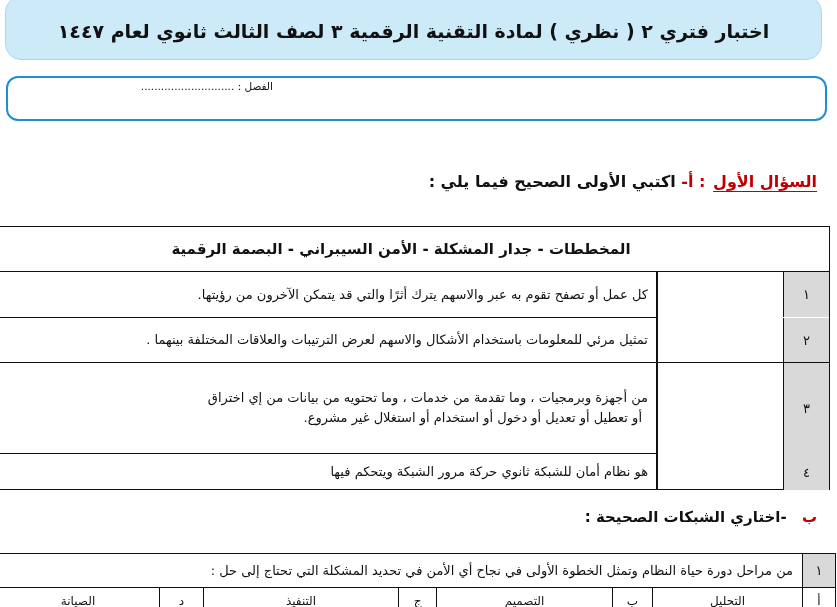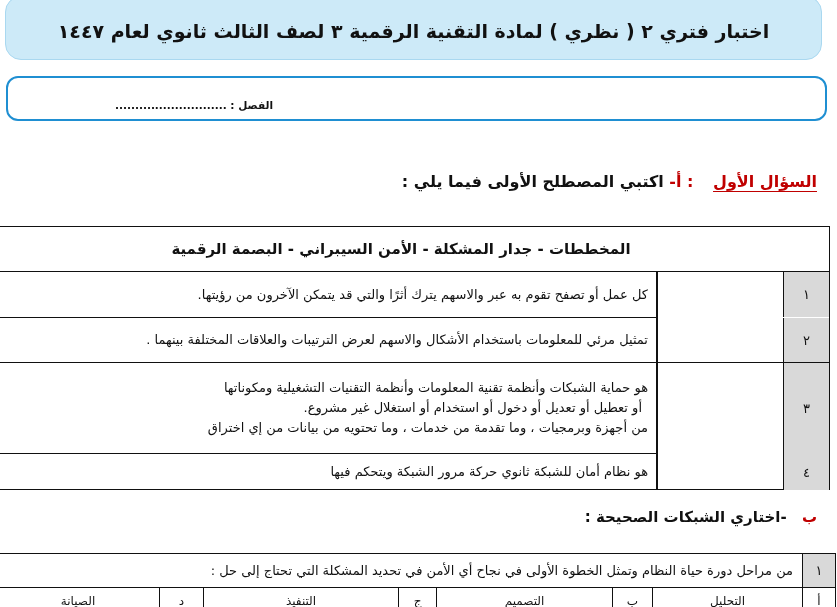--- a/index.html
+++ b/index.html
@@ -16,28 +16,28 @@
       display: flex; align-items: center; justify-content: center;
     }
     .title-text { font-size: 19px; font-weight: bold; color: #111; padding-top: 6px; }
 
     .info-box {
       position: absolute; left: 6px; top: 76px; width: 821px; height: 45px;
       border: 2px solid #1f8fd2; border-radius: 12px; background: #fff;
     }
     .info-field { position: absolute; top: 13px; font-size: 12px; white-space: nowrap; }
     .info-name { right: 16px; }
-    .info-class { right: 552px; font-size: 10.5px; top: 21px; font-weight: bold; }
+    .info-class { right: 552px; font-size: 10.5px; top: 2px; }
     .dots { letter-spacing: 0.5px; }
 
     .q1-heading {
       position: absolute; right: 20px; top: 172px; font-size: 16px; font-weight: bold;
       white-space: nowrap;
     }
-    .q1-label { color: #c00000; text-decoration: underline; text-underline-offset: 4px; margin-left: 14px; }
+    .q1-label { color: #c00000; text-decoration: underline; text-underline-offset: 4px; margin-left: 2px; }
     .sec-a-label { color: #c00000; }
 
     
     .tableA { position: absolute; left: -2px; top: 226px; width: 832px; height: 264px; border: 1.5px solid #111; border-left: none; }
     .tA-head {
       position: absolute; left: 0; top: 0; width: 100%; height: 45px;
       display: flex; align-items: center; justify-content: center;
       border-bottom: 1.5px solid #111;
     }
     .tA-head-text { font-size: 15px; font-weight: bold; padding-right: 25px; }
@@ -88,21 +88,21 @@
   <div class="info-box">
     <div class="info-field info-class">
       <span>الفصل :</span>
       <span class="dots">............................</span>
     </div>
   </div>
 
   <div class="q1-heading">
     <span class="q1-label">السؤال الأول</span>
     <span class="sec-a-label">: أ-</span>
-    <span>اكتبي المصطلح الأولى فيما يلي :</span>
+    <span>اكتبي الأولى الصحيح فيما يلي :</span>
   </div>
 
   <div class="tableA">
     <div class="tA-head">
       <span class="tA-head-text">المخططات  - جدار المشكلة  - الأمن السيبراني - البصمة الرقمية</span>
     </div>
 
     <div class="num-cell" style="top:45px;height:45px;">١</div>
     <div class="q-cell" style="top:45px;height:46px;border-left:none;border-right:1.5px solid #111;">
       <span>كل عمل أو تصفح تقوم به عبر والاسهم يترك أثرًا والتي قد يتمكن الآخرون من رؤيتها.</span>
@@ -112,23 +112,22 @@
     <div class="num-cell" style="top:91px;height:45px;">٢</div>
     <div class="q-cell" style="top:90px;height:46px;border-right:1.5px solid #111;">
       <span>تمثيل مرئي للمعلومات باستخدام الأشكال والاسهم لعرض الترتيبات والعلاقات المختلفة بينهما .</span>
     </div>
 
     <div class="ans-cell" style="top:45px;height:91px;"></div>
     <div class="hline" style="top:135px;"></div>
 
     <div class="num-cell" style="top:136px;height:91px;">٣</div>
     <div class="q-cell multi" style="top:136px;height:91px;border-right:1.5px solid #111;flex-direction:column;align-items:flex-start;justify-content:center;padding-top:0;">
-      <div>هو حماية الشبكات وأنظمة تقنية المعلومات وأنظمة التقنيات التشغيلية ومكوناتها</div>
+      <div>من أجهزة وبرمجيات ، وما تقدمة من خدمات ، وما تحتويه من بيانات من إي اختراق</div>
       <div style="padding-right:6px;">أو تعطيل أو تعديل أو دخول أو استخدام أو استغلال غير مشروع.</div>
-      <div>من أجهزة وبرمجيات ، وما تقدمة من خدمات ، وما تحتويه من بيانات من إي اختراق</div>
     </div>
 
     <div class="num-cell" style="top:227px;height:36px;">٤</div>
     <div class="q-cell" style="top:226px;height:37px;border-right:1.5px solid #111;border-bottom:none;">
       <span>هو نظام أمان للشبكة ثانوي حركة مرور الشبكة ويتحكم فيها</span>
     </div>
 
     <div class="ans-cell" style="top:136px;height:127px;"></div>
   </div>
 

